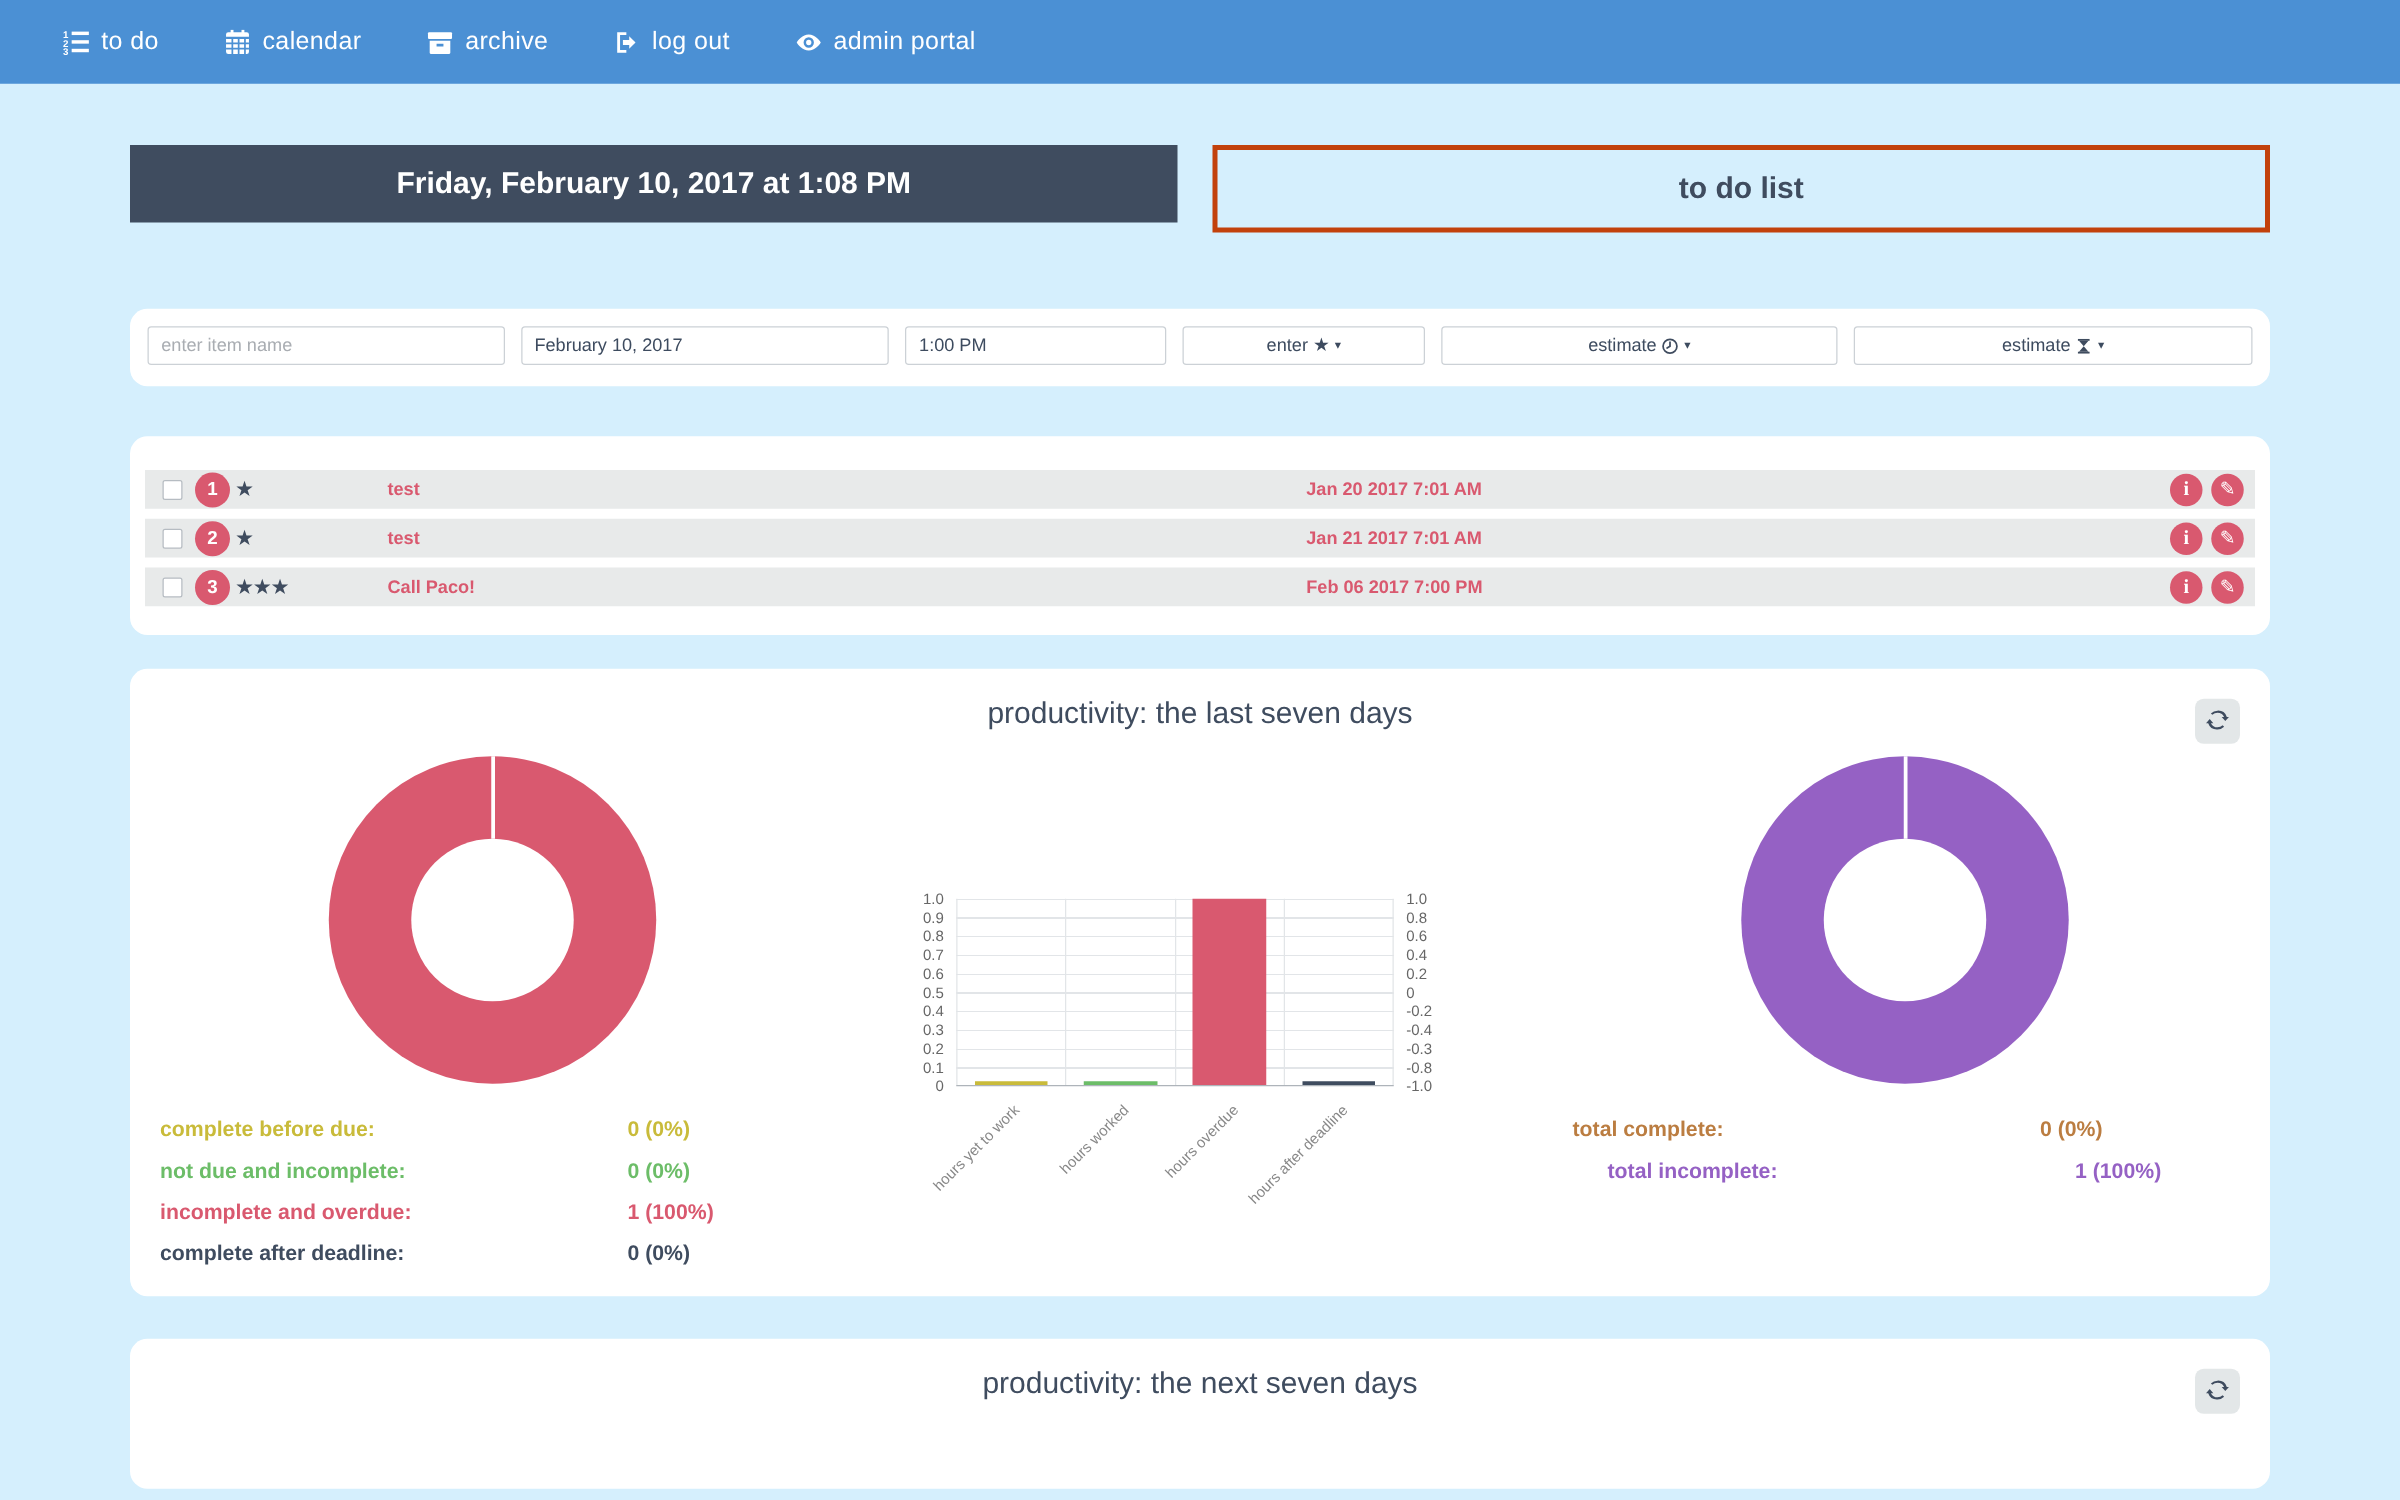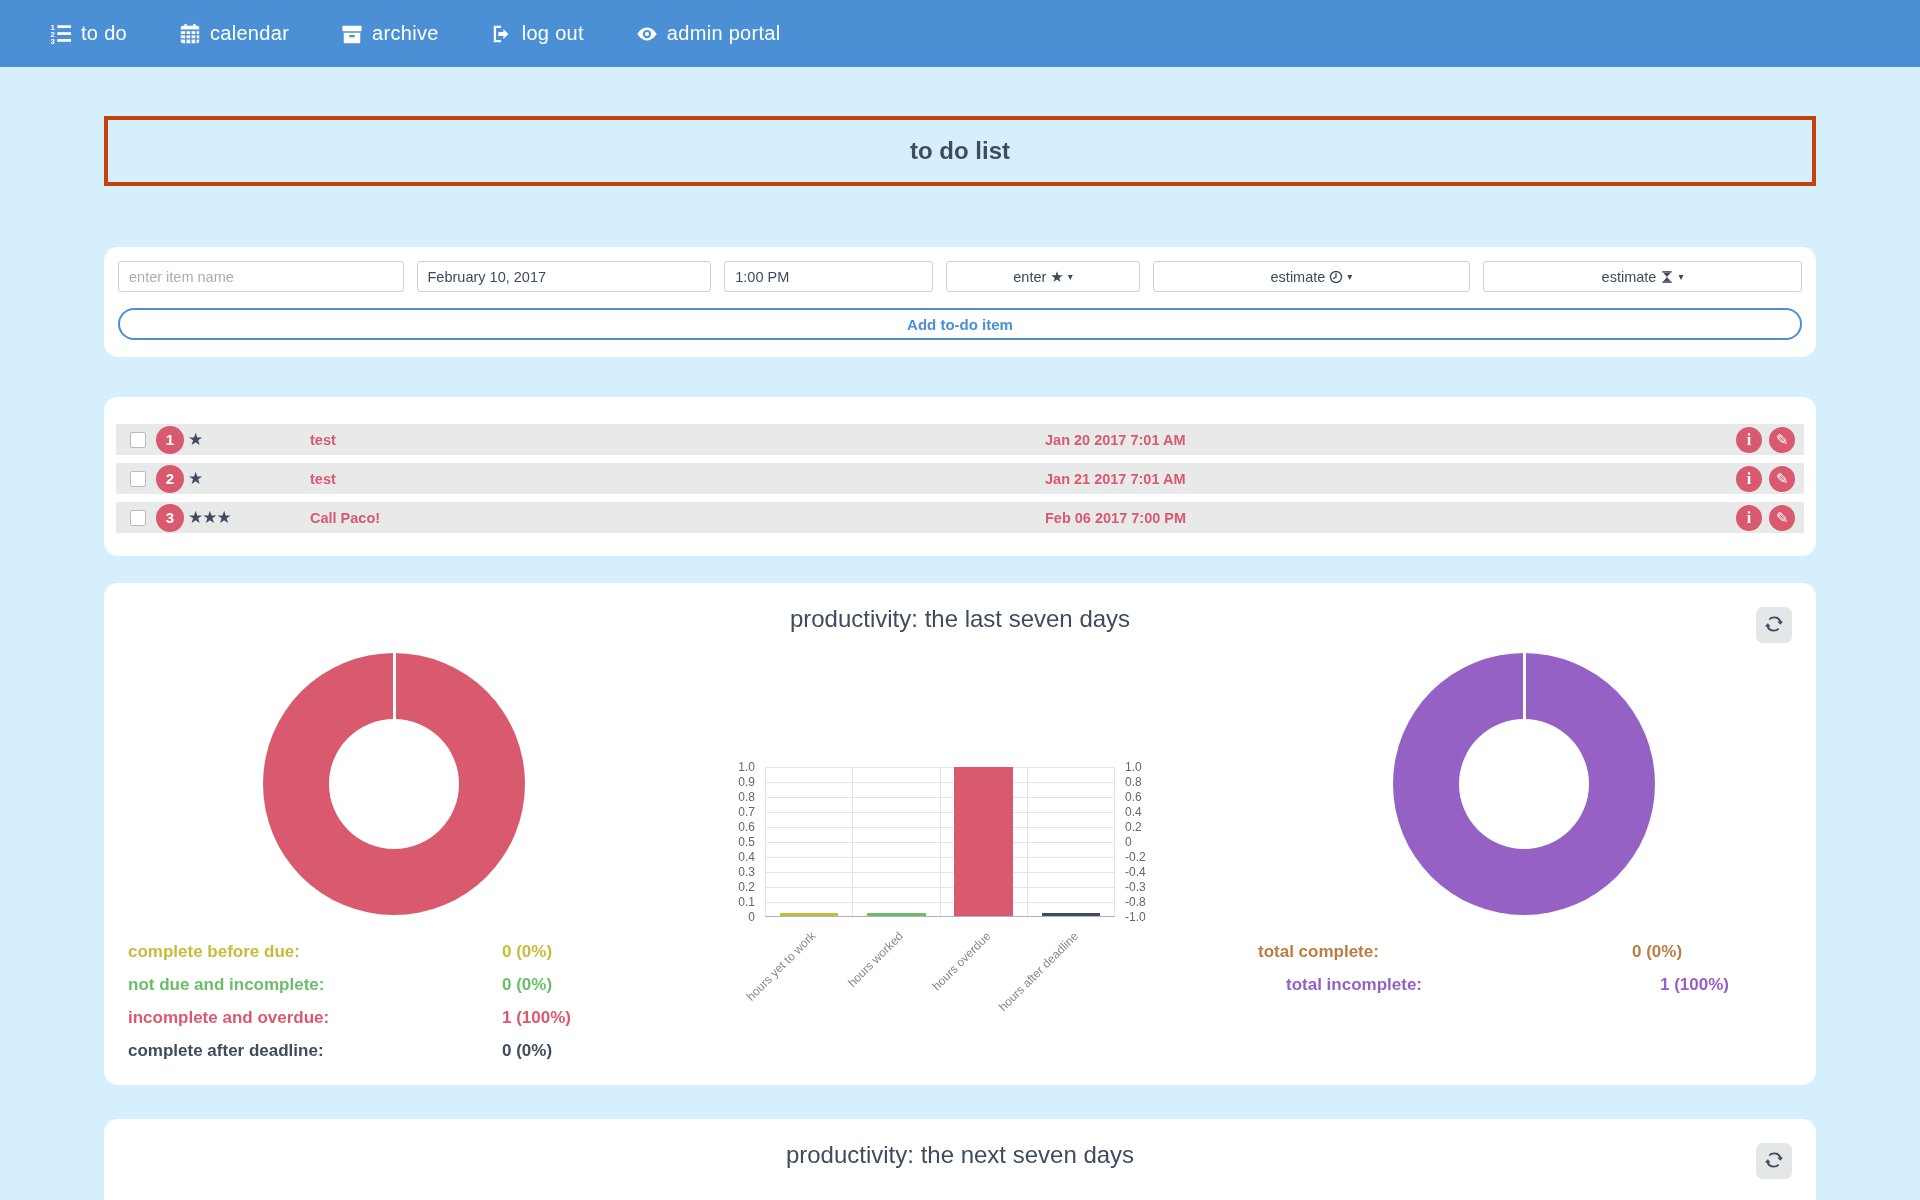--- a/index.html
+++ b/index.html
@@ -161,20 +161,21 @@
           <circle cx="12" cy="12" r="2.3"></circle>
         </svg>
     </span>
     <span>admin portal</span>
   </div>
 </nav>
 
 <div class="content">
 
   <div class="date-row">
+    <div class="date-box dark" style="background: rgb(63, 76, 95);">Friday, February 10, 2017 at 1:08 PM</div>
     <div class="date-box outline">to do list</div>
   </div>
 
   <div class="panel form">
     <div class="form-row">
       <input class="inp w1" type="text" placeholder="enter item name" style="">
       <input class="inp w2" type="text" value="February 10, 2017" style="">
       <input class="inp w3" type="text" value="1:00 PM" style="">
       <div class="drop w4">
         <span>enter</span>
@@ -196,21 +197,20 @@
         <span>
           <svg viewBox="0 0 24 24" fill="#3f4c5f">
               <rect x="4" y="2" width="16" height="2.5"></rect>
               <rect x="4" y="19.5" width="16" height="2.5"></rect>
               <path d="M5.5 4.5h13L12 12zM12 12l6.5 7.5h-13z"></path>
             </svg>
         </span>
         <span class="caret">▾</span>
       </div>
     </div>
-    <button class="add-btn">Add to-do item</button>
   </div>
 
   <div class="panel list">
 
     <div class="todo-row">
       <span class="checkbox"></span>
       <span class="badge" style="background: rgb(217, 89, 111);">1</span>
       <span class="stars">★</span>
       <span class="row-title">test</span>
       <span class="row-date">Jan 20 2017 7:01 AM</span>

